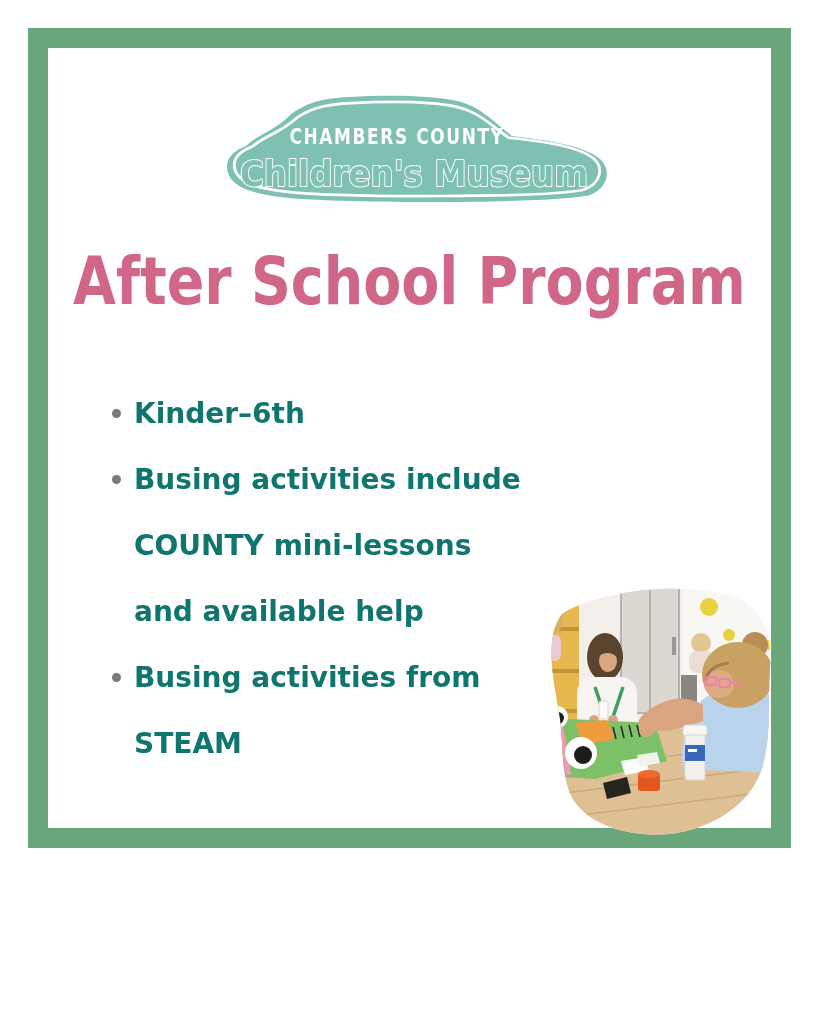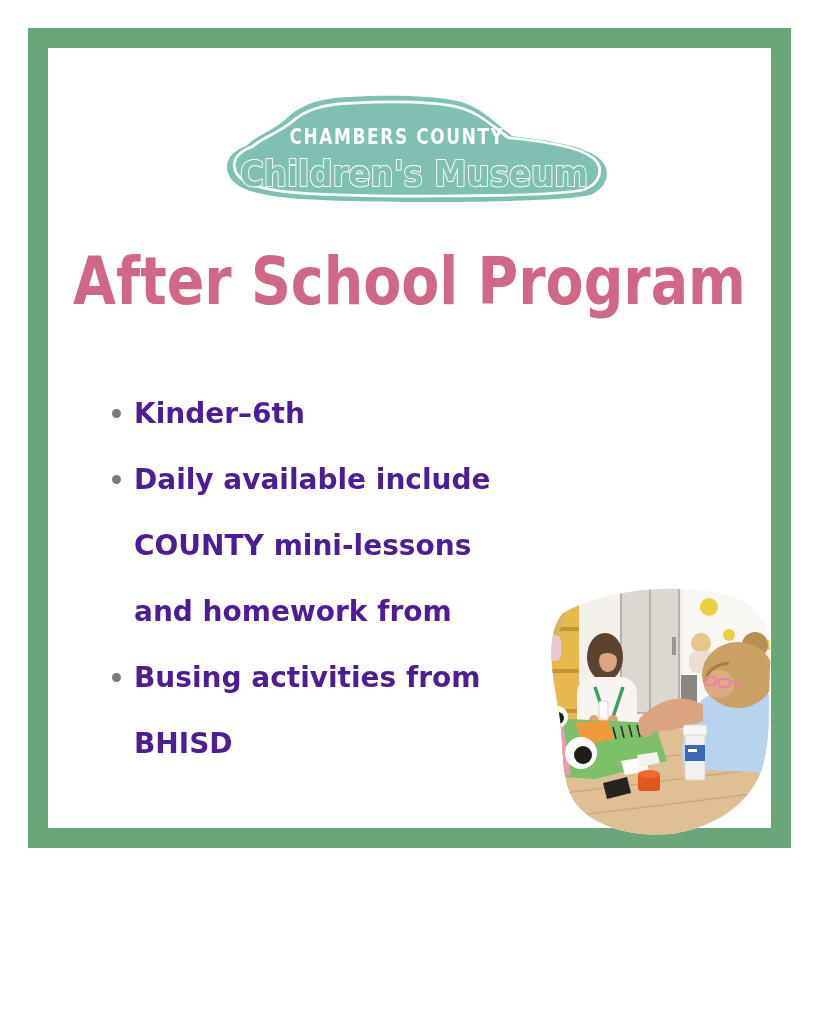--- a/index.html
+++ b/index.html
@@ -6,21 +6,21 @@
   .page{position:relative;width:819px;height:876px;background:#ffffff;overflow:hidden;
         font-family:"DejaVu Sans",sans-serif;text-decoration:underline;}
   .frame{position:absolute;left:28px;top:28px;right:28px;bottom:28px;
          border:20px solid #69A67A;}
   .logo-wrap{position:absolute;left:224px;top:92px;width:388px;height:116px;}
   .title{position:absolute;left:0;width:819px;top:243px;text-align:center;
          font-weight:bold;font-size:66px;color:#D06787;transform:scaleX(0.84);
          transform-origin:50% 50%;white-space:nowrap;}
   .bullets{position:absolute;left:112px;top:380px;width:430px;}
   .b-line{display:flex;align-items:center;height:66px;font-weight:bold;
-          font-size:28px;color:#4c1d95;}
+          font-size:28px;color:#0f766e;}
   .dot{width:9px;height:9px;border-radius:50%;background:#7A7A7A;margin-right:13px;flex:none;}
   .indent{padding-left:22px;}
   .photo{position:absolute;left:533px;top:577px;width:244px;height:264px;}
   .sponsors{position:absolute;left:0;top:890px;width:819px;height:95px;}
 </style>
 </head>
 <body>
 
 <div class="page">
 
@@ -45,34 +45,34 @@
 
   <div class="title">After School Program</div>
 
   <div class="bullets">
     <div class="b-line">
       <span class="dot"></span>
       <span>Kinder–6th</span>
     </div>
     <div class="b-line">
       <span class="dot"></span>
-      <span>Daily available include</span>
+      <span>Busing activities include</span>
     </div>
     <div class="b-line indent">
       <span>COUNTY mini-lessons</span>
     </div>
     <div class="b-line indent">
-      <span>and homework from</span>
+      <span>and available help</span>
     </div>
     <div class="b-line">
       <span class="dot"></span>
       <span>Busing activities from</span>
     </div>
     <div class="b-line indent">
-      <span>BHISD</span>
+      <span>STEAM</span>
     </div>
   </div>
 
   <div class="photo">
     <svg width="244" height="264" viewBox="0 0 244 264">
       <defs>
         <clipPath id="blobClip">
           <path d="M 30 36 C 72 12, 150 4, 200 20 C 228 30, 240 52, 237 92
                    C 235 128, 238 158, 230 188 C 221 222, 188 248, 144 256
                    C 102 262, 62 250, 44 228 C 26 206, 32 170, 26 136

